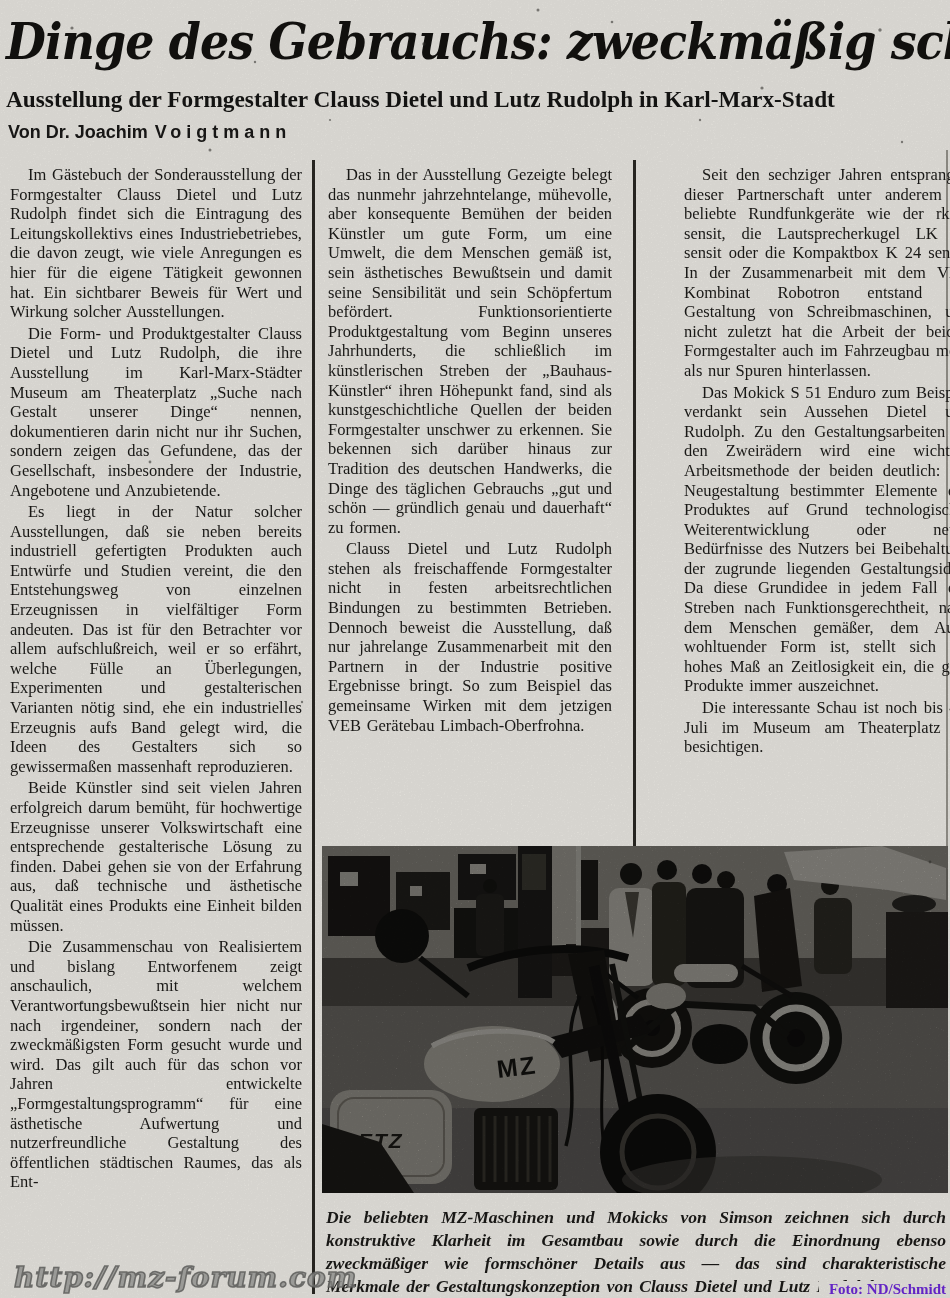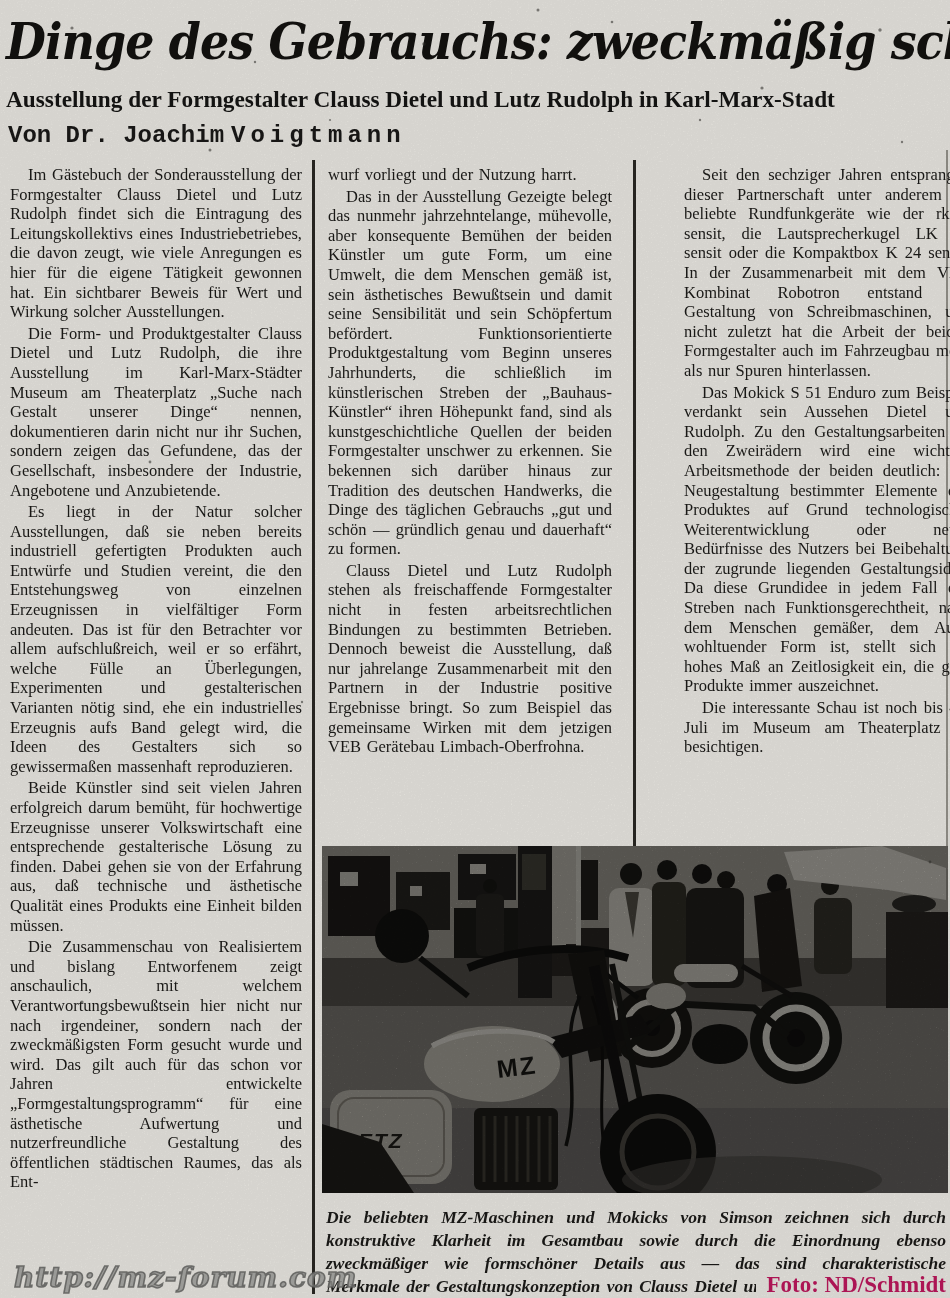--- a/index.html
+++ b/index.html
@@ -15,21 +15,21 @@
     transform:scaleX(.92); transform-origin:left top;
   }
   .subheadline {
     position:absolute; left:6px; top:86px; margin:0;
     font-family:"Liberation Serif", serif; font-weight:bold;
     font-size:24px; color:#161514; white-space:nowrap;
     transform:scaleX(.97); transform-origin:left top;
   }
   .byline {
     position:absolute; left:8px; top:122px;
-    font-family:Liberation Mono, monospace; font-weight:bold; font-size:24px;
+    font-family:Liberation Sans, sans-serif; font-weight:bold; font-size:18px;
     color:#1a1918; white-space:nowrap;
   }
   .by-name { letter-spacing:5px; margin-left:7px; }
 
   .col {
     position:absolute; top:163px; text-align:justify;
     font-size:16.5px; line-height:19.6px; overflow:hidden;
     word-spacing:1.5px; overflow-wrap:break-word; color:#1c1b19;
   }
   .col p { margin:2px; text-indent:18px; }
@@ -50,21 +50,21 @@
   .photo svg { display:block; }
 
   .caption-block { position:absolute; left:326px; top:1206px; width:620px; height:92px; }
   .caption {
     margin:0; font-style:italic; font-weight:bold;
     font-size:17.5px; line-height:23px; text-align:justify; color:#1b1a18;
     word-spacing:2px;
   }
   .credit {
     position:absolute; right:0; bottom:0;
-    font-weight:bold; font-size:23px; color:#be185d;
+    font-weight:bold; font-size:15px; color:#6d28d9;
     background:#edebe5; padding-left:10px;
   }
   .watermark {
     position:absolute; left:14px; top:1241px; z-index:6;
     font-family:"DejaVu Serif", serif; font-style:italic; font-weight:bold;
     font-size:28px; letter-spacing:1px; white-space:nowrap;
     color:rgba(190,190,186,.55);
     -webkit-text-stroke:1.6px rgba(105,105,102,.85);
     text-shadow:0 0 1px rgba(90,90,88,.6);
     margin-top:20px;
@@ -86,21 +86,20 @@
     <p class="para">Im Gästebuch der Sonderausstellung der Formgestalter Clauss Dietel und Lutz Rudolph findet sich die Eintragung des Leitungskollektivs eines Industriebetriebes, die davon zeugt, wie viele Anregungen es hier für die eigene Tätigkeit gewonnen hat. Ein sichtbarer Beweis für Wert und Wirkung solcher Ausstellungen.</p>
     <p class="para">Die Form- und Produktgestalter Clauss Dietel und Lutz Rudolph, die ihre Ausstellung im Karl-Marx-Städter Museum am Theaterplatz „Suche nach Gestalt unserer Dinge“ nennen, dokumentieren darin nicht nur ihr Suchen, sondern zeigen das Gefundene, das der Gesellschaft, insbesondere der Industrie, Angebotene und Anzubietende.</p>
     <p class="para">Es liegt in der Natur solcher Ausstellungen, daß sie neben bereits industriell gefertigten Produkten auch Entwürfe und Studien vereint, die den Entstehungsweg von einzelnen Erzeugnissen in vielfältiger Form andeuten. Das ist für den Betrachter vor allem aufschlußreich, weil er so erfährt, welche Fülle an Überlegungen, Experimenten und gestalterischen Varianten nötig sind, ehe ein industrielles Erzeugnis aufs Band gelegt wird, die Ideen des Gestalters sich so gewissermaßen massenhaft reproduzieren.</p>
     <p class="para">Beide Künstler sind seit vielen Jahren erfolgreich darum bemüht, für hochwertige Erzeugnisse unserer Volkswirtschaft eine entsprechende gestalterische Lösung zu finden. Dabei gehen sie von der Erfahrung aus, daß technische und ästhetische Qualität eines Produkts eine Einheit bilden müssen.</p>
     <p class="para">Die Zusammenschau von Realisiertem und bislang Entworfenem zeigt anschaulich, mit welchem Verantwortungsbewußtsein hier nicht nur nach irgendeiner, sondern nach der zweckmäßigsten Form gesucht wurde und wird. Das gilt auch für das schon vor Jahren entwickelte „Formgestaltungsprogramm“ für eine ästhetische Aufwertung und nutzerfreundliche Gestaltung des öffentlichen städtischen Raumes, das als Ent-</p>
   </div>
 
   <div class="vrule vrule-a"></div>
 
   <div class="col col2">
-    <p class="para cont">wurf vorliegt und der Nutzung harrt.</p>
     <p class="para">Das in der Ausstellung Gezeigte belegt das nunmehr jahrzehntelange, mühevolle, aber konsequente Bemühen der beiden Künstler um gute Form, um eine Umwelt, die dem Menschen gemäß ist, sein ästhetisches Bewußtsein und damit seine Sensibilität und sein Schöpfertum befördert. Funktionsorientierte Produktgestaltung vom Beginn unseres Jahrhunderts, die schließlich im künstlerischen Streben der „Bauhaus-Künstler“ ihren Höhepunkt fand, sind als kunstgeschichtliche Quellen der beiden Formgestalter unschwer zu erkennen. Sie bekennen sich darüber hinaus zur Tradition des deutschen Handwerks, die Dinge des täglichen Gebrauchs „gut und schön — gründlich genau und dauerhaft“ zu formen.</p>
     <p class="para">Clauss Dietel und Lutz Rudolph stehen als freischaffende Formgestalter nicht in festen arbeitsrechtlichen Bindungen zu bestimmten Betrieben. Dennoch beweist die Ausstellung, daß nur jahrelange Zusammenarbeit mit den Partnern in der Industrie positive Ergebnisse bringt. So zum Beispiel das gemeinsame Wirken mit dem jetzigen VEB Gerätebau Limbach-Oberfrohna.</p>
   </div>
 
   <div class="vrule vrule-b"></div>
   <div class="vrule vrule-c"></div>
 
   <div class="col col3">
     <p class="para">Seit den sechziger Jahren entsprangen dieser Partnerschaft unter anderem so beliebte Rundfunkgeräte wie der rk 5 sensit, die Lautsprecherkugel LK 22 sensit oder die Kompaktbox K 24 sensit. In der Zusammenarbeit mit dem VEB Kombinat Robotron entstand die Gestaltung von Schreibmaschinen, und nicht zuletzt hat die Arbeit der beiden Formgestalter auch im Fahrzeugbau mehr als nur Spuren hinterlassen.</p>
     <p class="para">Das Mokick S 51 Enduro zum Beispiel verdankt sein Aussehen Dietel und Rudolph. Zu den Gestaltungsarbeiten zu den Zweirädern wird eine wichtige Arbeitsmethode der beiden deutlich: die Neugestaltung bestimmter Elemente des Produktes auf Grund technologischer Weiterentwicklung oder neuer Bedürfnisse des Nutzers bei Beibehaltung der zugrunde liegenden Gestaltungsidee. Da diese Grundidee in jedem Fall das Streben nach Funktionsgerechtheit, nach dem Menschen gemäßer, dem Auge wohltuender Form ist, stellt sich ein hohes Maß an Zeitlosigkeit ein, die gute Produkte immer auszeichnet.</p>

